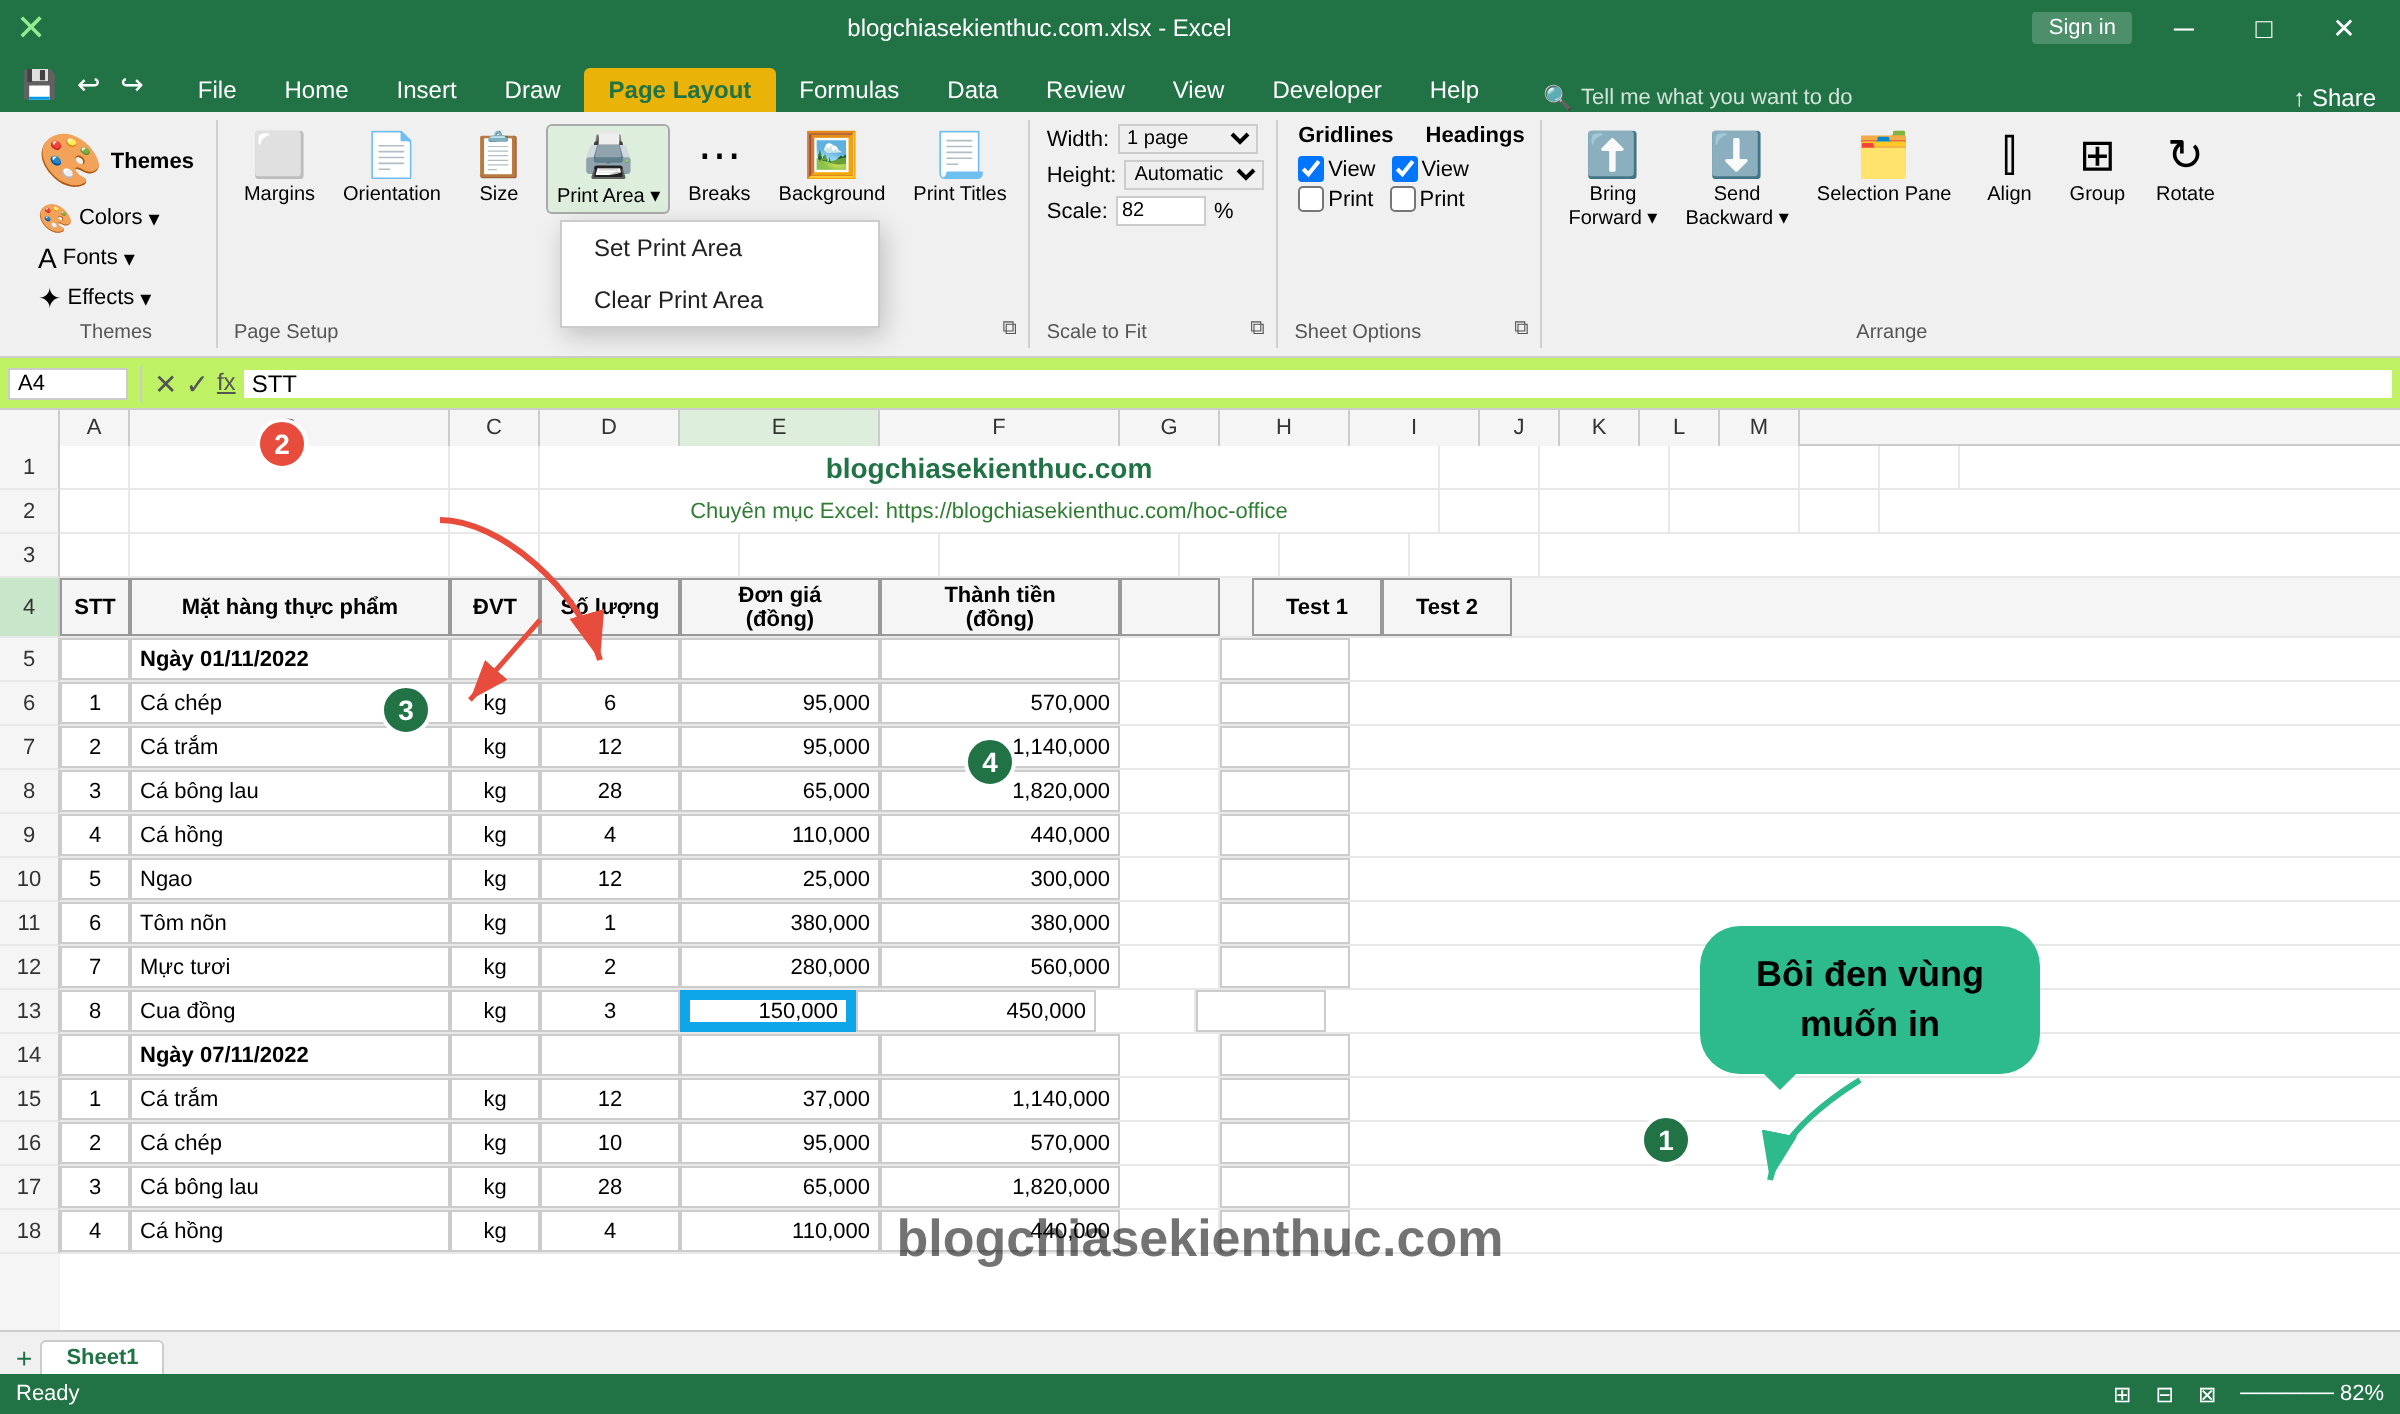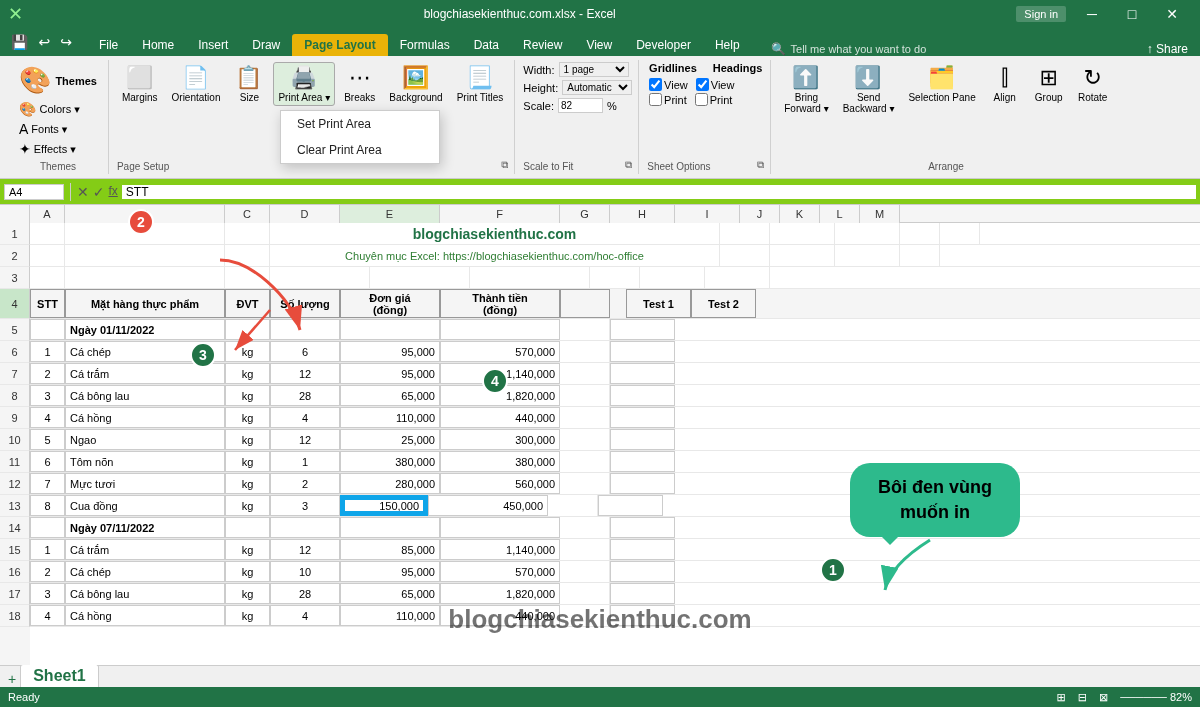--- a/index.html
+++ b/index.html
@@ -55,21 +55,21 @@
       min-width: 160px;
     }
     .dropdown-item {
       padding: 6px 16px;
       font-size: 12px;
       cursor: pointer;
       color: #222;
     }
 
     
-    .formula-bar { background: #84cc16; border-bottom: 1px solid #ccc; display: flex; align-items: center; height: 26px; padding: 0 4px; gap: 4px; }
+    .formula-bar { background: #bef264; border-bottom: 1px solid #ccc; display: flex; align-items: center; height: 26px; padding: 0 4px; gap: 4px; }
     .cell-ref { width: 60px; border: 1px solid #ccc; padding: 1px 4px; font-size: 11px; }
     .formula-divider { width: 1px; height: 18px; background: #ccc; margin: 0 2px; }
     .formula-icons { display: flex; gap: 4px; color: #555; font-size: 14px; }
     .formula-input { flex: 1; border: none; outline: none; font-size: 12px; padding: 0 4px; }
     .col-headers { display: flex; background: #f5f5f5; border-bottom: 1px solid #ccc; }
     .row-header-spacer { width: 30px; min-width: 30px; border-right: 1px solid #ccc; background: #f5f5f5; }
     .col-header { text-align: center; font-size: 11px; color: #333; border-right: 1px solid #ccc; background: #f5f5f5; display: flex; align-items: center; justify-content: center; height: 18px; font-weight: 400; }
 
     .sheet-body { display: flex; }
     .row-headers { display: flex; flex-direction: column; background: #f5f5f5; }
@@ -118,21 +118,21 @@
       font-size: 26px;
       font-weight: bold;
       color: rgba(0,0,0,0.55);
       z-index: 60;
       white-space: nowrap;
       pointer-events: none;
     }
 
     
     .sheet-tabs { background: #f0f0f0; border-top: 1px solid #ccc; height: 22px; display: flex; align-items: flex-end; padding: 0 4px; }
-    .sheet-tab { padding: 2px 12px; font-size: 16px; border: 1px solid #ccc; border-bottom: none; border-radius: 3px 3px 0 0; background: white; cursor: pointer; margin-right: 2px; }
+    .sheet-tab { padding: 2px 12px; font-size: 11px; border: 1px solid #ccc; border-bottom: none; border-radius: 3px 3px 0 0; background: white; cursor: pointer; margin-right: 2px; }
     .sheet-tab.active { background: white; font-weight: 600; color: #217346; }
 
     
     .status-bar { background: #217346; color: white; height: 20px; display: flex; align-items: center; padding: 0 8px; font-size: 11px; justify-content: space-between; }
   </style>
 </head>
 <body>
 
 <div style="width:1200px; height:707px; position:relative; overflow:hidden; display:flex; flex-direction:column;">
 
@@ -554,21 +554,21 @@
           <div class="grid-cell" style="width:120px; border:1px solid #ccc;"></div>
           <div class="grid-cell" style="width:50px;"></div>
           <div class="grid-cell" style="width:65px; border:1px solid #ccc;"></div>
         </div>
 
         <div class="grid-row" style="height:22px;">
           <div class="grid-cell center" style="width:35px; border:1px solid #ccc;">1</div>
           <div class="grid-cell" style="width:160px; border:1px solid #ccc;">Cá trắm</div>
           <div class="grid-cell center" style="width:45px; border:1px solid #ccc;">kg</div>
           <div class="grid-cell center" style="width:70px; border:1px solid #ccc;">12</div>
-          <div class="grid-cell right" style="width:100px; border:1px solid #ccc;">85,000</div>
+          <div class="grid-cell right" style="width:100px; border:1px solid #ccc;">37,000</div>
           <div class="grid-cell right" style="width:120px; border:1px solid #ccc;">1,140,000</div>
           <div class="grid-cell" style="width:50px;"></div>
           <div class="grid-cell" style="width:65px; border:1px solid #ccc;"></div>
         </div>
 
         <div class="grid-row" style="height:22px;">
           <div class="grid-cell center" style="width:35px; border:1px solid #ccc;">2</div>
           <div class="grid-cell" style="width:160px; border:1px solid #ccc;">Cá chép</div>
           <div class="grid-cell center" style="width:45px; border:1px solid #ccc;">kg</div>
           <div class="grid-cell center" style="width:70px; border:1px solid #ccc;">10</div>

